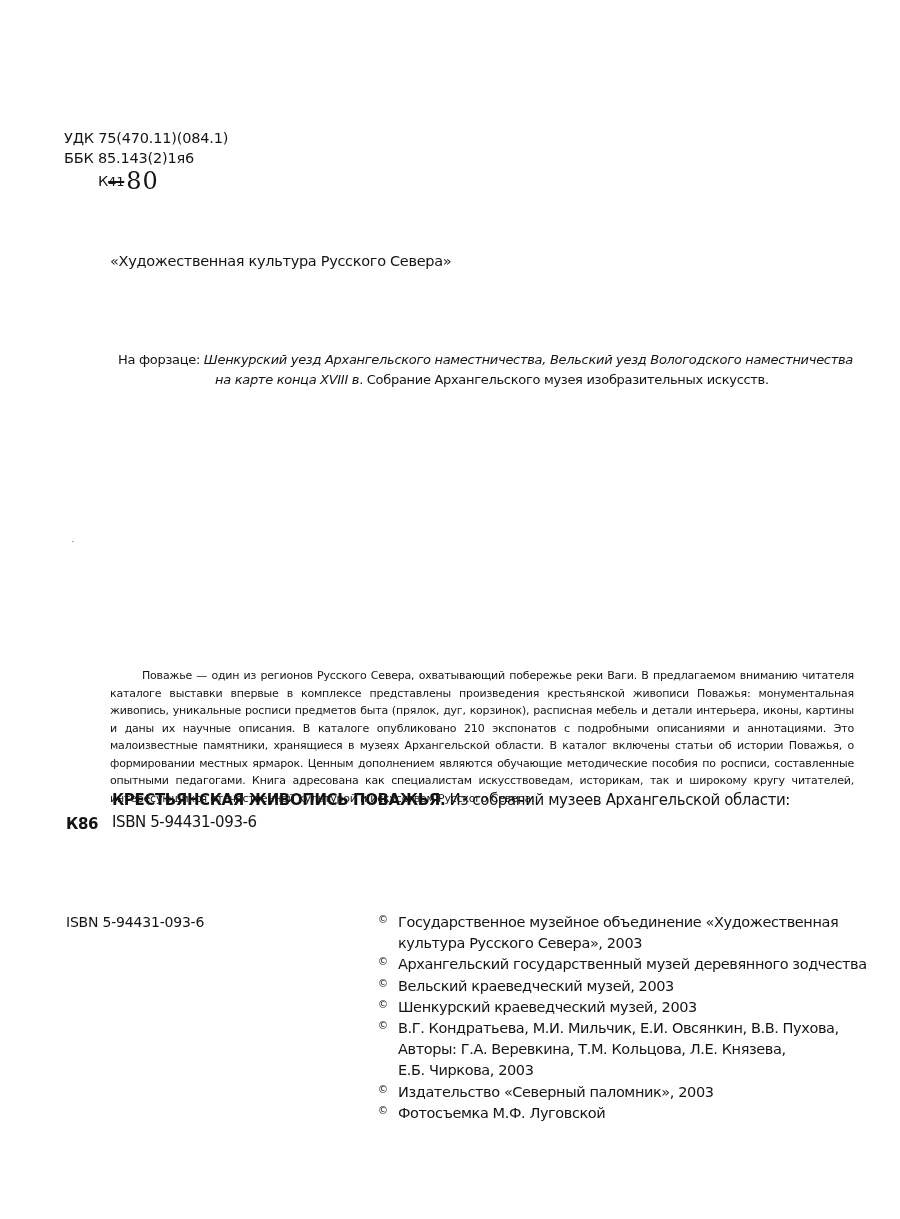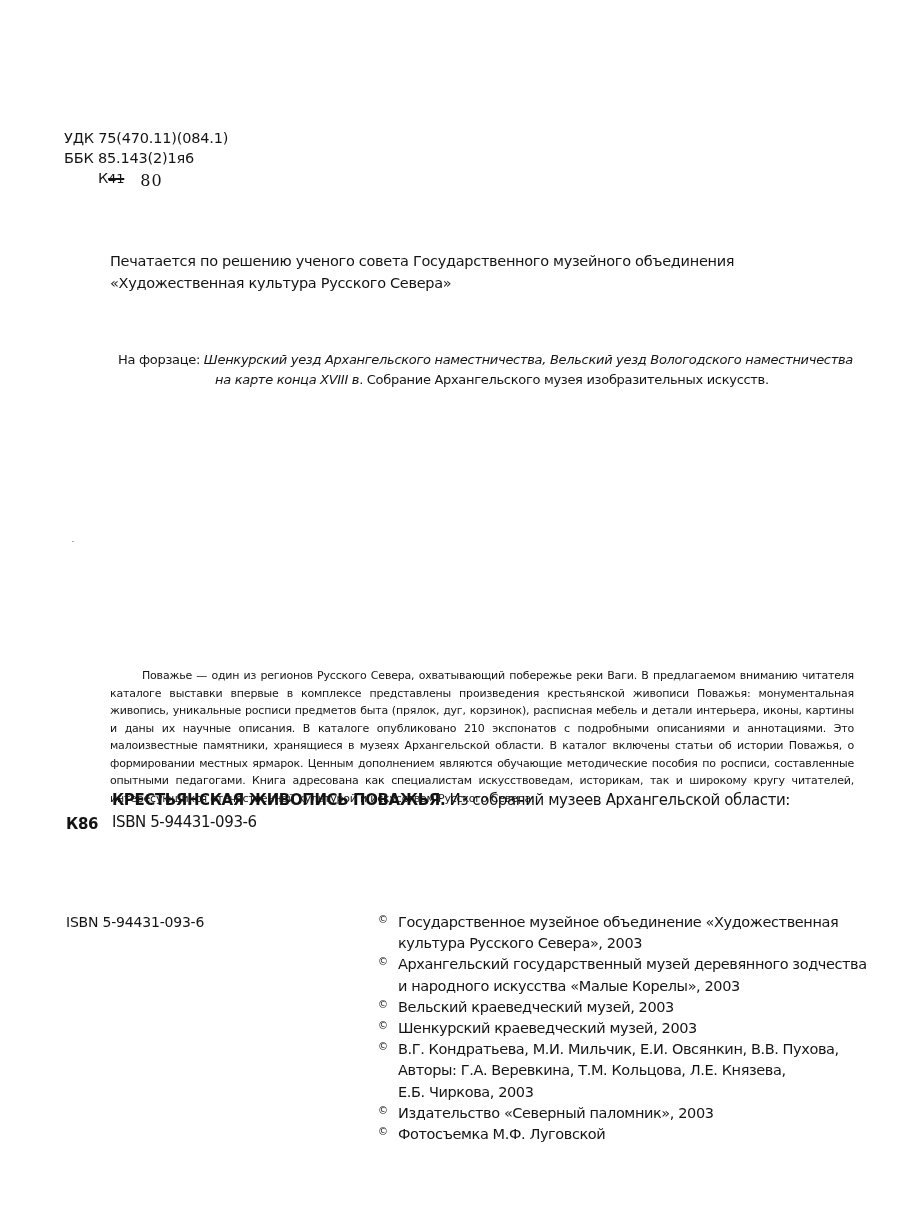--- a/index.html
+++ b/index.html
@@ -6,21 +6,21 @@
     body {
       width: 900px; height: 1219px; position: relative; overflow: hidden;
       font-family: "DejaVu Sans", sans-serif; color: #141414;
     }
     .abs { position: absolute; }
     .classif { left: 64px; top: 128px; font-size: 14.5px; line-height: 20px; letter-spacing: -0.2px; }
     .classif .line { white-space: nowrap; }
     .k-line { padding-left: 34px; position: relative; height: 26px; }
     .k-struck { position: relative; display: inline-block; }
     .k-struck .num { text-decoration: line-through; text-decoration-thickness: 2px; font-size: 13px; }
-    .handwritten { font-family: "DejaVu Serif", serif; font-size: 16px; margin-left: 16px; position: relative; top: 3px; letter-spacing: 1px; }
+    .handwritten { font-family: "DejaVu Serif", serif; font-size: 24px; margin-left: 2px; position: relative; top: 3px; letter-spacing: 1px; }
 
     .council { left: 110px; top: 250px; font-size: 14.5px; line-height: 22px; letter-spacing: -0.3px; }
     .endpaper { left: 118px; top: 350px; width: 740px; font-size: 13px; line-height: 20px; letter-spacing: -0.3px; }
     .endpaper .row2 { padding-left: 97px; }
     .endpaper i { font-style: italic; margin-top: 47px; }
 
     .speck { left: 72px; top: 541px; width: 2px; height: 1px; background: #aaa; }
 
     .annotation {
       left: 110px; top: 627px; width: 744px;
@@ -43,21 +43,20 @@
 
 <div class="abs classif">
   <div class="line">УДК 75(470.11)(084.1)</div>
   <div class="line">ББК 85.143(2)1я6</div>
   <div class="line k-line">
     <span class="k-struck"><span>К</span><span class="num">41</span></span><span class="handwritten">80</span>
   </div>
 </div>
 
 <div class="abs council">
-  <div>Печатается по решению ученого совета Государственного музейного объединения</div>
   <div>«Художественная культура Русского Севера»</div>
 </div>
 
 <div class="abs endpaper">
   <div><span>На форзаце: </span><i>Шенкурский уезд Архангельского наместничества, Вельский уезд Вологодского наместничества</i></div>
   <div class="row2"><i>на карте конца XVIII в</i><span>. Собрание Архангельского музея изобразительных искусств.</span></div>
 </div>
 
 <div class="abs speck"></div>
 
@@ -75,21 +74,20 @@
 
 <div class="abs copyright" id="copyright-list">
     <div class="item">
       <span class="sym">©</span>
       <div>Государственное музейное объединение «Художественная</div>
       <div>культура Русского Севера», 2003</div>
     </div>
     <div class="item">
       <span class="sym">©</span>
       <div>Архангельский государственный музей деревянного зодчества</div>
-      <div>и народного искусства «Малые Корелы», 2003</div>
     </div>
     <div class="item">
       <span class="sym">©</span>
       <div>Вельский краеведческий музей, 2003</div>
     </div>
     <div class="item">
       <span class="sym">©</span>
       <div>Шенкурский краеведческий музей, 2003</div>
     </div>
     <div class="item">

